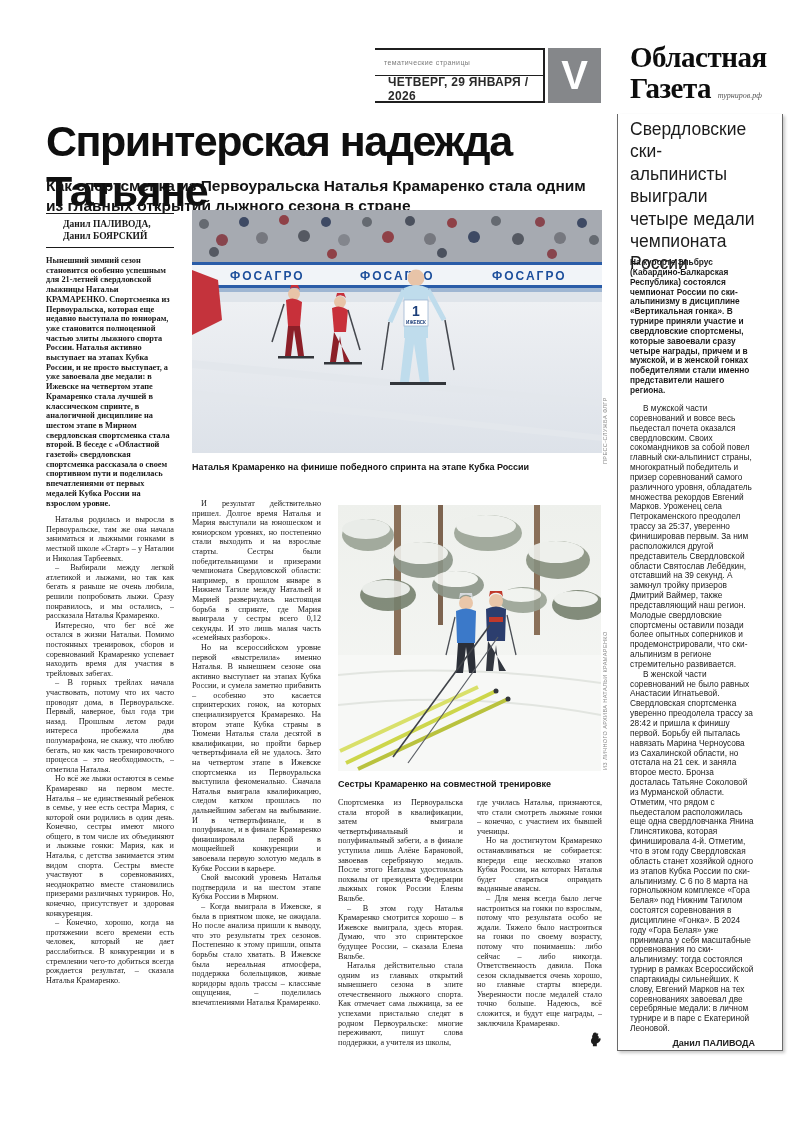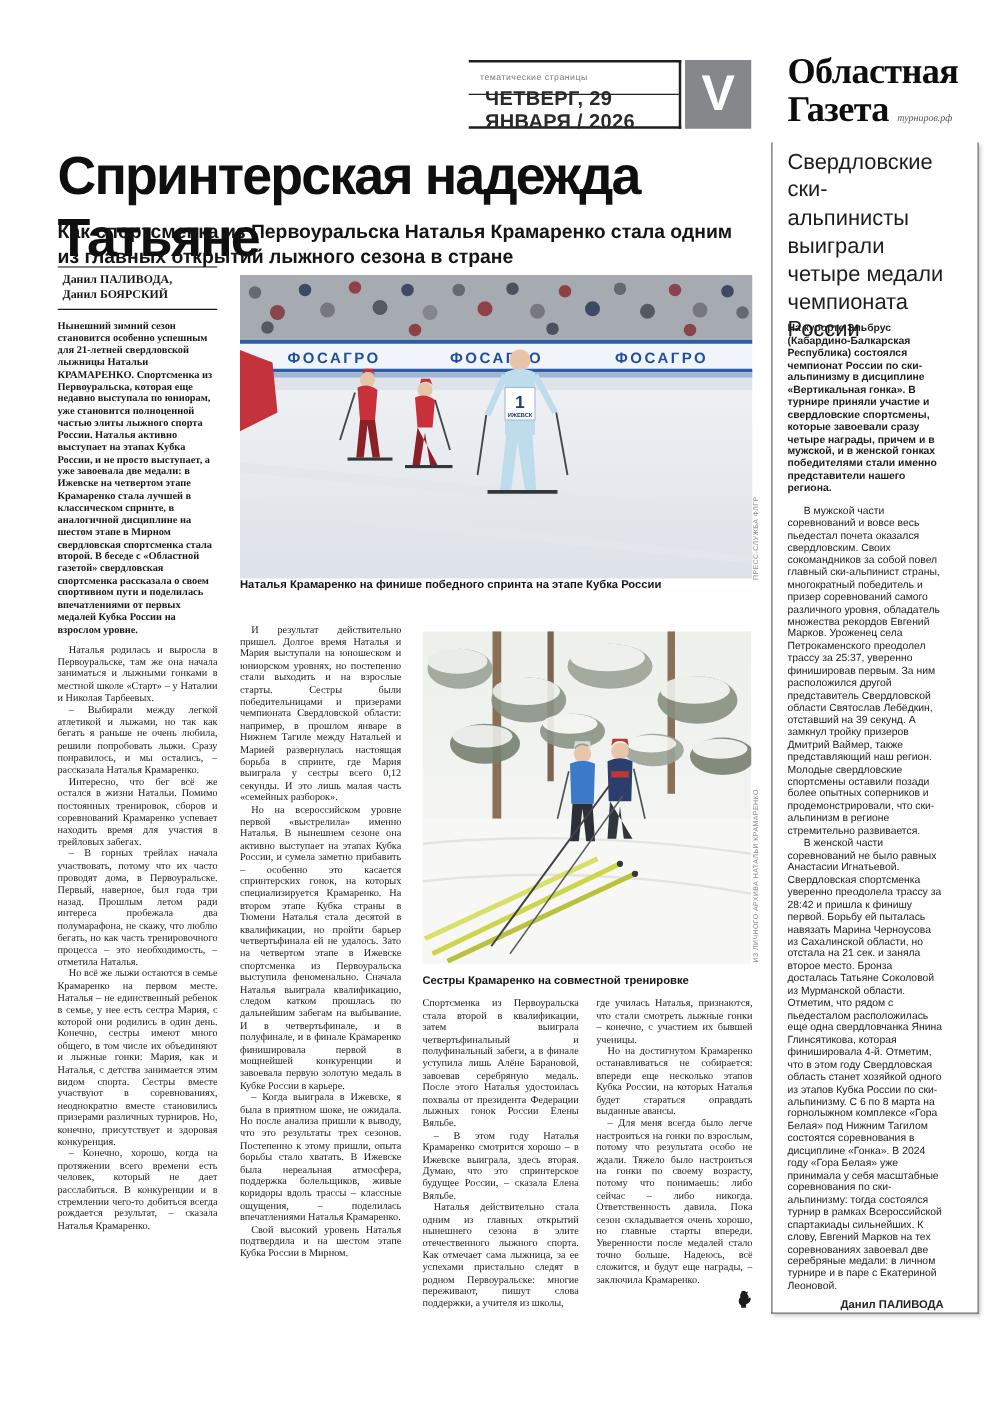--- a/index.html
+++ b/index.html
@@ -7,39 +7,39 @@
         font-family:"Liberation Serif",serif;color:#1a1a1a;}
   .abs{position:absolute;}
   
   .section-box{left:46px;top:48px;width:329px;height:55px;border:2px solid #1f1f1f;
       display:flex;align-items:center;padding-left:14px;box-sizing:border-box;
       font-family:"Liberation Sans",sans-serif;font-weight:bold;font-size:27px;letter-spacing:1px;color:#111;}
   .date-box{left:375px;top:48px;width:170px;height:55px;border:2px solid #1f1f1f;border-left:none;box-sizing:border-box;}
   .date-box .tagline{height:25px;border-bottom:1.5px solid #1f1f1f;display:flex;align-items:center;padding-left:9px;
       font-family:"Liberation Sans",sans-serif;font-size:7px;color:#7a7a7a;letter-spacing:.4px;}
   .date-box .date{height:26px;display:flex;align-items:center;padding-left:13px;
-      font-family:"Liberation Sans",sans-serif;font-size:16px;font-weight:bold;color:#2a2a2a;letter-spacing:.3px;}
+      font-family:"Liberation Sans",sans-serif;font-size:12px;font-weight:bold;color:#2a2a2a;letter-spacing:.3px;}
   .v-box{left:548px;top:48px;width:53px;height:55px;background:#85878a;display:flex;align-items:center;justify-content:center;
       font-family:"Liberation Sans",sans-serif;font-weight:bold;font-size:40px;color:#fff;}
   .masthead{left:630px;top:42px;width:135px;font-family:"Liberation Serif",serif;font-weight:bold;
       font-size:29px;line-height:31px;color:#0d0d0d;letter-spacing:-0.5px;}
   .masthead .site{font-size:8px;font-style:italic;font-weight:normal;color:#555;letter-spacing:0;}
   
   .headline{left:46px;top:116px;width:565px;font-family:"Liberation Sans",sans-serif;font-weight:bold;
       font-size:43px;letter-spacing:-1.5px;color:#0f0f0f;line-height:50px;}
   .subhead{left:46px;top:176px;width:558px;font-family:"Liberation Sans",sans-serif;font-weight:bold;
       font-size:15.5px;line-height:20px;color:#141414;}
   
   .col{overflow:hidden;}
   .col1{left:46px;top:213px;width:128px;height:850px;}
   .col2{left:192px;top:499px;width:129px;height:562px;}
   .col3{left:338px;top:798px;width:125px;height:264px;}
   .col4{left:477px;top:798px;width:125px;height:264px;}
   .rule{border-top:1.2px solid #1a1a1a;height:0;}
-  .byline{font-family:"Liberation Serif",serif;font-weight:bold;font-size:9.5px;line-height:12px;margin:4px 0 5px 4px;}
+  .byline{font-family:"Liberation Serif",serif;font-weight:bold;font-size:9.5px;line-height:12px;margin:4px 0 5px 17px;}
   .lead{font-weight:bold;font-size:8.3px;line-height:9.7px;text-align:left;margin-top:8px;}
   .para{font-size:8.2px;line-height:9.6px;text-align:justify;text-indent:9px;margin:0;}
   .para.noindent{text-indent:0;}
   
   .photo{display:block;}
   .caption{font-family:"Liberation Sans",sans-serif;font-weight:bold;font-size:9px;color:#161616;line-height:11px;}
   .vcredit{writing-mode:vertical-rl;transform:rotate(180deg);font-family:"Liberation Sans",sans-serif;
       font-size:5.5px;color:#8a8a8a;letter-spacing:.4px;white-space:nowrap;}
   
   .sidebar-box{left:617px;top:114px;width:166px;height:937px;border:1px solid #6a6a6a;border-top:none;
@@ -86,21 +86,21 @@
     <div class="rule"></div>
     <div class="lead">Нынешний зимний сезон становится особенно успешным для 21-летней свердловской лыжницы Натальи КРАМАРЕНКО. Спортсменка из Первоуральска, которая еще недавно выступала по юниорам, уже становится полноценной частью элиты лыжного спорта России. Наталья активно выступает на этапах Кубка России, и не просто выступает, а уже завоевала две медали: в Ижевске на четвертом этапе Крамаренко стала лучшей в классическом спринте, в аналогичной дисциплине на шестом этапе в Мирном свердловская спортсменка стала второй. В беседе с «Областной газетой» свердловская спортсменка рассказала о своем спортивном пути и поделилась впечатлениями от первых медалей Кубка России на взрослом уровне.</div>
     <p class="para" style="margin-top:7px">Наталья родилась и выросла в Первоуральске, там же она начала заниматься и лыжными гонками в местной школе «Старт» – у Наталии и Николая Тарбеевых.</p>
     <p class="para">– Выбирали между легкой атлетикой и лыжами, но так как бегать я раньше не очень любила, решили попробовать лыжи. Сразу понравилось, и мы остались, – рассказала Наталья Крамаренко.</p>
     <p class="para">Интересно, что бег всё же остался в жизни Натальи. Помимо постоянных тренировок, сборов и соревнований Крамаренко успевает находить время для участия в трейловых забегах.</p>
     <p class="para">– В горных трейлах начала участвовать, потому что их часто проводят дома, в Первоуральске. Первый, наверное, был года три назад. Прошлым летом ради интереса пробежала два полумарафона, не скажу, что люблю бегать, но как часть тренировочного процесса – это необходимость, – отметила Наталья.</p>
     <p class="para">Но всё же лыжи остаются в семье Крамаренко на первом месте. Наталья – не единственный ребенок в семье, у нее есть сестра Мария, с которой они родились в один день. Конечно, сестры имеют много общего, в том числе их объединяют и лыжные гонки: Мария, как и Наталья, с детства занимается этим видом спорта. Сестры вместе участвуют в соревнованиях, неоднократно вместе становились призерами различных турниров. Но, конечно, присутствует и здоровая конкуренция.</p>
     <p class="para">– Конечно, хорошо, когда на протяжении всего времени есть человек, который не дает расслабиться. В конкуренции и в стремлении чего-то добиться всегда рождается результат, – сказала Наталья Крамаренко.</p>
   </div>
 
-  <div class="abs" style="left:192px;top:220px;width:410px;height:243px;">
+  <div class="abs" style="left:192px;top:210px;width:410px;height:243px;">
     <svg class="photo" width="410" height="243" viewBox="0 0 410 243">
       <rect x="0" y="0" width="410" height="52" fill="#a6aab1"></rect>
       <g opacity="0.85">
         <circle cx="12" cy="14" r="5" fill="#5a5f66"></circle>
           <circle cx="30" cy="30" r="6" fill="#83343c"></circle>
         <circle cx="52" cy="12" r="5" fill="#2c3a57"></circle>
           <circle cx="70" cy="28" r="6" fill="#6e7077"></circle>
         <circle cx="92" cy="10" r="5" fill="#8c2f35"></circle>
           <circle cx="112" cy="26" r="6" fill="#474c55"></circle>
         <circle cx="134" cy="12" r="5" fill="#2c3a57"></circle>
@@ -171,22 +171,22 @@
         <rect x="198" y="172" width="56" height="3" fill="#33363b"></rect>
       </g>
     </svg>
   </div>
   <div class="abs caption" style="left:192px;top:462px;width:404px;">Наталья Крамаренко на финише победного спринта на этапе Кубка России</div>
   <div class="abs vcredit" style="left:602px;top:382px;height:82px;">ПРЕСС-СЛУЖБА ФЛГР</div>
 
   <div class="abs col col2">
     <p class="para">И результат действительно пришел. Долгое время Наталья и Мария выступали на юношеском и юниорском уровнях, но постепенно стали выходить и на взрослые старты. Сестры были победительницами и призерами чемпионата Свердловской области: например, в прошлом январе в Нижнем Тагиле между Натальей и Марией развернулась настоящая борьба в спринте, где Мария выиграла у сестры всего 0,12 секунды. И это лишь малая часть «семейных разборок».</p>
     <p class="para">Но на всероссийском уровне первой «выстрелила» именно Наталья. В нынешнем сезоне она активно выступает на этапах Кубка России, и сумела заметно прибавить – особенно это касается спринтерских гонок, на которых специализируется Крамаренко. На втором этапе Кубка страны в Тюмени Наталья стала десятой в квалификации, но пройти барьер четвертьфинала ей не удалось. Зато на четвертом этапе в Ижевске спортсменка из Первоуральска выступила феноменально. Сначала Наталья выиграла квалификацию, следом катком прошлась по дальнейшим забегам на выбывание. И в четвертьфинале, и в полуфинале, и в финале Крамаренко финишировала первой в мощнейшей конкуренции и завоевала первую золотую медаль в Кубке России в карьере.</p>
+    <p class="para">Свой высокий уровень Наталья подтвердила и на шестом этапе Кубка России в Мирном.</p>
     <p class="para">– Когда выиграла в Ижевске, я была в приятном шоке, не ожидала. Но после анализа пришли к выводу, что это результаты трех сезонов. Постепенно к этому пришли, опыта борьбы стало хватать. В Ижевске была нереальная атмосфера, поддержка болельщиков, живые коридоры вдоль трассы – классные ощущения, – поделилась впечатлениями Наталья Крамаренко.</p>
-    <p class="para">Свой высокий уровень Наталья подтвердила и на шестом этапе Кубка России в Мирном.</p>
   </div>
 
   <div class="abs" style="left:338px;top:505px;width:263px;height:266px;">
     <svg class="photo" width="263" height="266" viewBox="0 0 263 266">
       <linearGradient id="snow2" x1="0" y1="0" x2="0" y2="1">
         <stop offset="0" stop-color="#eef0ec"></stop>
           <stop offset="1" stop-color="#f7f8f6"></stop>
       </linearGradient>
       <rect x="0" y="0" width="263" height="266" fill="url(#snow2)"></rect>
 

